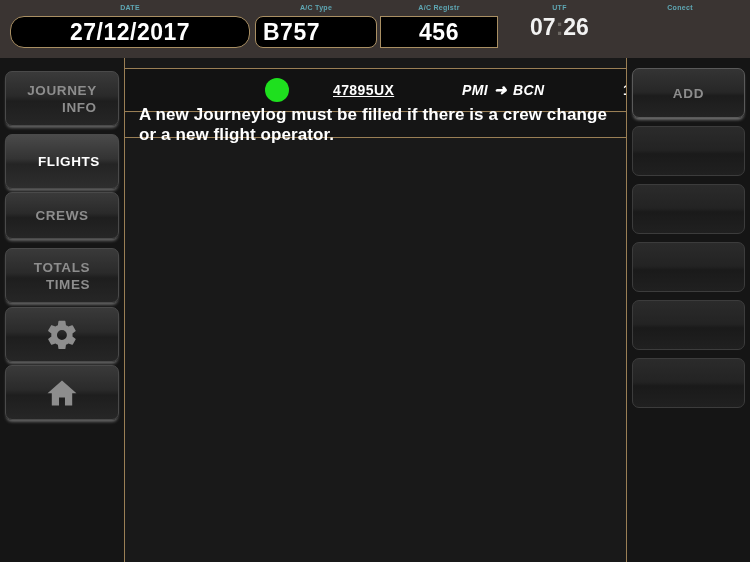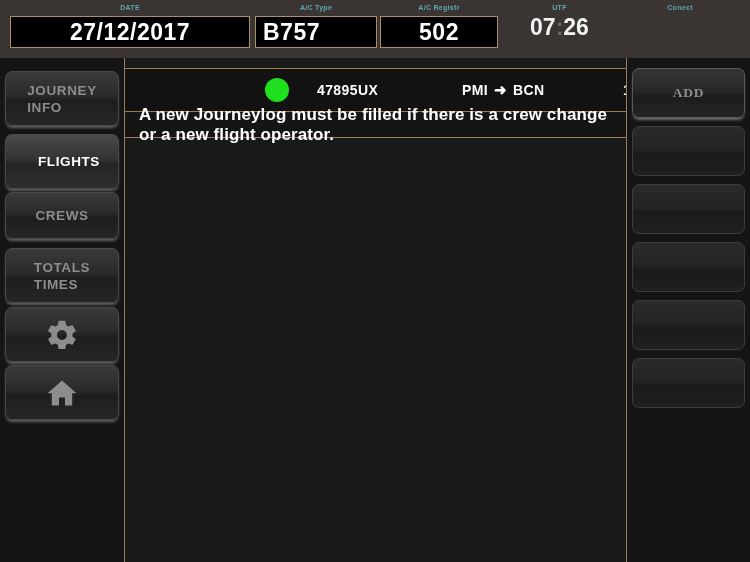--- a/index.html
+++ b/index.html
@@ -44,23 +44,23 @@
     font-size: 23px;
     font-weight: bold;
     display: flex;
     align-items: center;
     letter-spacing: 0.5px;
   }
   .field-box.center { justify-content: center; }
   .field-box.left { justify-content: flex-start; padding-left: 7px; }
 
   #grp-date  { left: 10px;  top: 4px; width: 240px; }
-  #grp-date .field-box  { left: 0; width: 240px; }
+  #grp-date .field-box  { left: 0; width: 240px; border-radius: 14px; }
   #grp-type  { left: 255px; top: 4px; width: 122px; }
-  #grp-type .field-box  { left: 0; width: 122px; }
+  #grp-type .field-box  { left: 0; width: 122px; border-radius: 8px; }
   #grp-reg   { left: 380px; top: 4px; width: 118px; }
   #grp-reg .field-box   { left: 0; width: 118px; }
   #grp-utf   { left: 502px; top: 4px; width: 115px; }
   #grp-conn  { left: 620px; top: 4px; width: 120px; }
 
   .clock {
     position: absolute;
     top: 10px;
     left: 0;
     width: 115px;
@@ -105,21 +105,21 @@
     left: 5px;
     width: 114px;
     border-radius: 7px;
     background: linear-gradient(to bottom, #3a3a3a 0%, #2a2a2a 45%, #1e1e1e 55%, #262626 100%);
     border: 1px solid #4a4a4a;
     box-sizing: border-box;
     box-shadow: 0 3px 3px -1px rgba(160,160,160,0.55);
     display: flex;
     align-items: center;
     justify-content: center;
-    text-align: left;
+    text-align: right;
     color: #8d8d8d;
     font-size: 13.5px;
     font-weight: bold;
     letter-spacing: 0.6px;
     line-height: 17px;
   }
   .nav-btn.active {
     color: #ffffff;
     background: linear-gradient(to bottom, #4a4a4a 0%, #333333 45%, #242424 55%, #2e2e2e 100%);
   }
@@ -155,22 +155,22 @@
     font-size: 14px;
     font-weight: bold;
   }
   .status-dot {
     position: absolute;
     left: 140px;
     width: 24px; height: 24px;
     border-radius: 50%;
     background: #1ee01e;
   }
-  .fl-number { position: absolute; left: 192px; letter-spacing: 0.4px; }
-  .fl-route  { position: absolute; left: 337px; letter-spacing: 0.4px; }
+  .fl-number { position: absolute; left: 208px; letter-spacing: 0.4px; text-decoration: underline; }
+  .fl-route  { position: absolute; left: 337px; letter-spacing: 0.4px; font-style: italic; }
   .fl-times  { position: absolute; left: 498px; letter-spacing: 0.4px; }
   .arrow { padding: 0 6px; font-size: 15px; }
 
   .notice-row {
     position: absolute;
     left: 0; top: 55px;
     width: 501px; height: 25px;
     background: #151515;
     border-bottom: 1px solid #9a7f55;
     box-sizing: border-box;
@@ -205,21 +205,21 @@
     color: #8d8d8d;
     font-size: 13.5px;
     font-weight: bold;
     letter-spacing: 0.8px;
   }
   .act-btn.primary {
     background: linear-gradient(to bottom, #343434 0%, #272727 48%, #1c1c1c 56%, #242424 100%);
     border: 1px solid #5a5a5a;
     box-shadow: 0 3px 3px -1px rgba(170,170,170,0.6);
   }
-  #act0 { top: 10px; font-family: Liberation Serif, serif; }
+  #act0 { top: 10px; }
   #act1 { top: 68px; }
   #act2 { top: 126px; }
   #act3 { top: 184px; }
   #act4 { top: 242px; }
   #act5 { top: 300px; }
 </style>
 </head>
 <body>
 
 <div class="topbar">
@@ -229,21 +229,21 @@
     <div class="field-box center">27/12/2017</div>
   </div>
 
   <div class="field-group" id="grp-type">
     <div class="field-label">A/C Type</div>
     <div class="field-box left">B757</div>
   </div>
 
   <div class="field-group" id="grp-reg">
     <div class="field-label">A/C Registr</div>
-    <div class="field-box center">502</div>
+    <div class="field-box center">456</div>
   </div>
 
   <div class="field-group" id="grp-utf">
     <div class="field-label">UTF</div>
     <div class="clock"><span>07</span><span class="colon">:</span><span>26</span></div>
   </div>
 
   <div class="field-group" id="grp-conn">
     <div class="field-label">Conect</div>
   </div>

